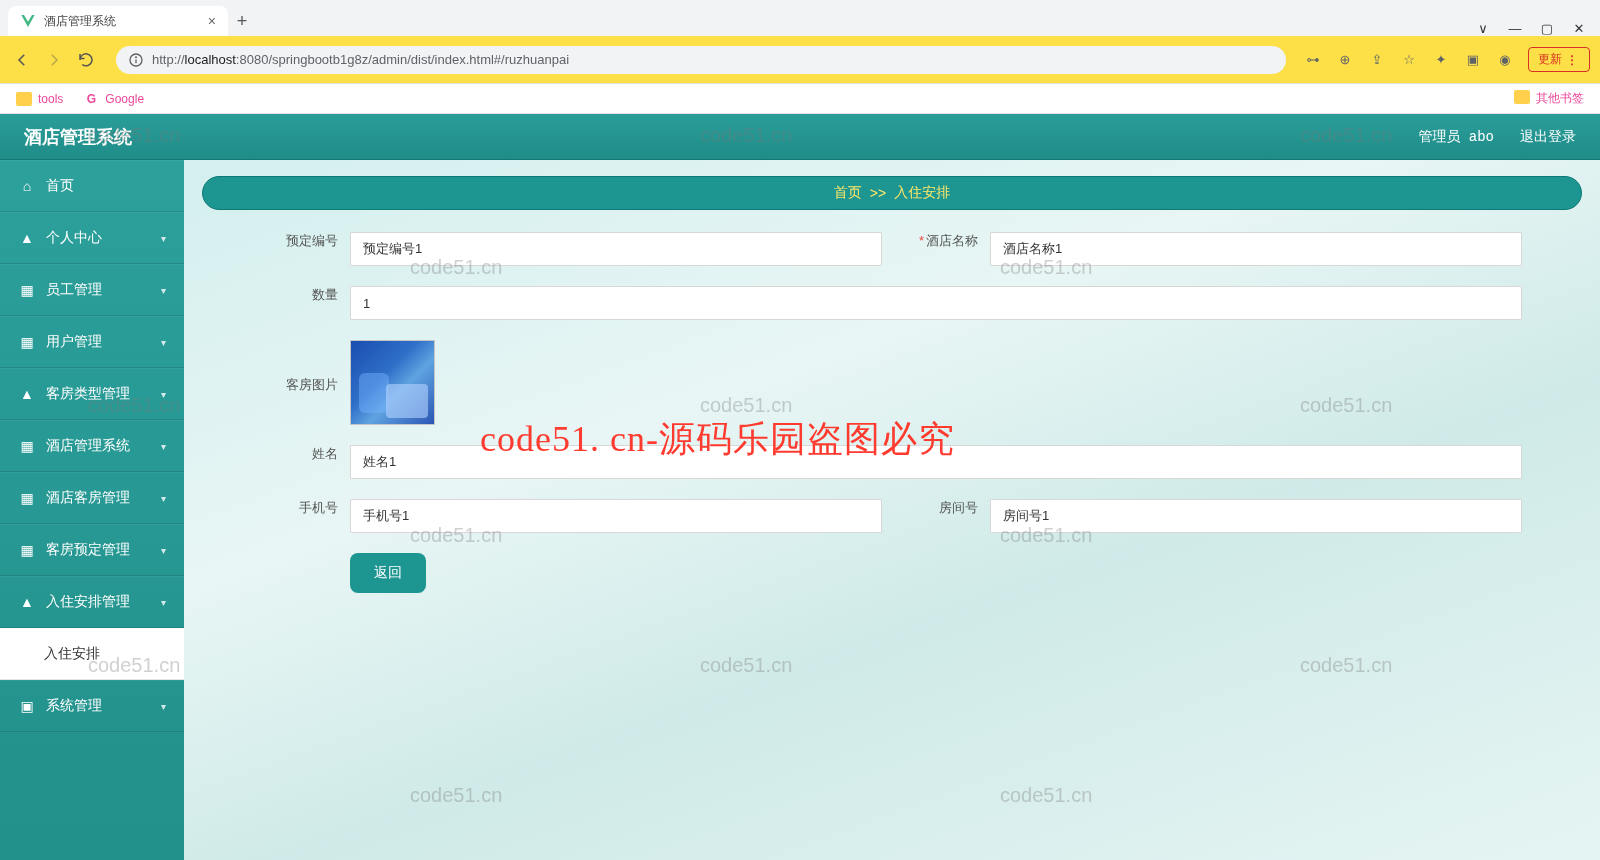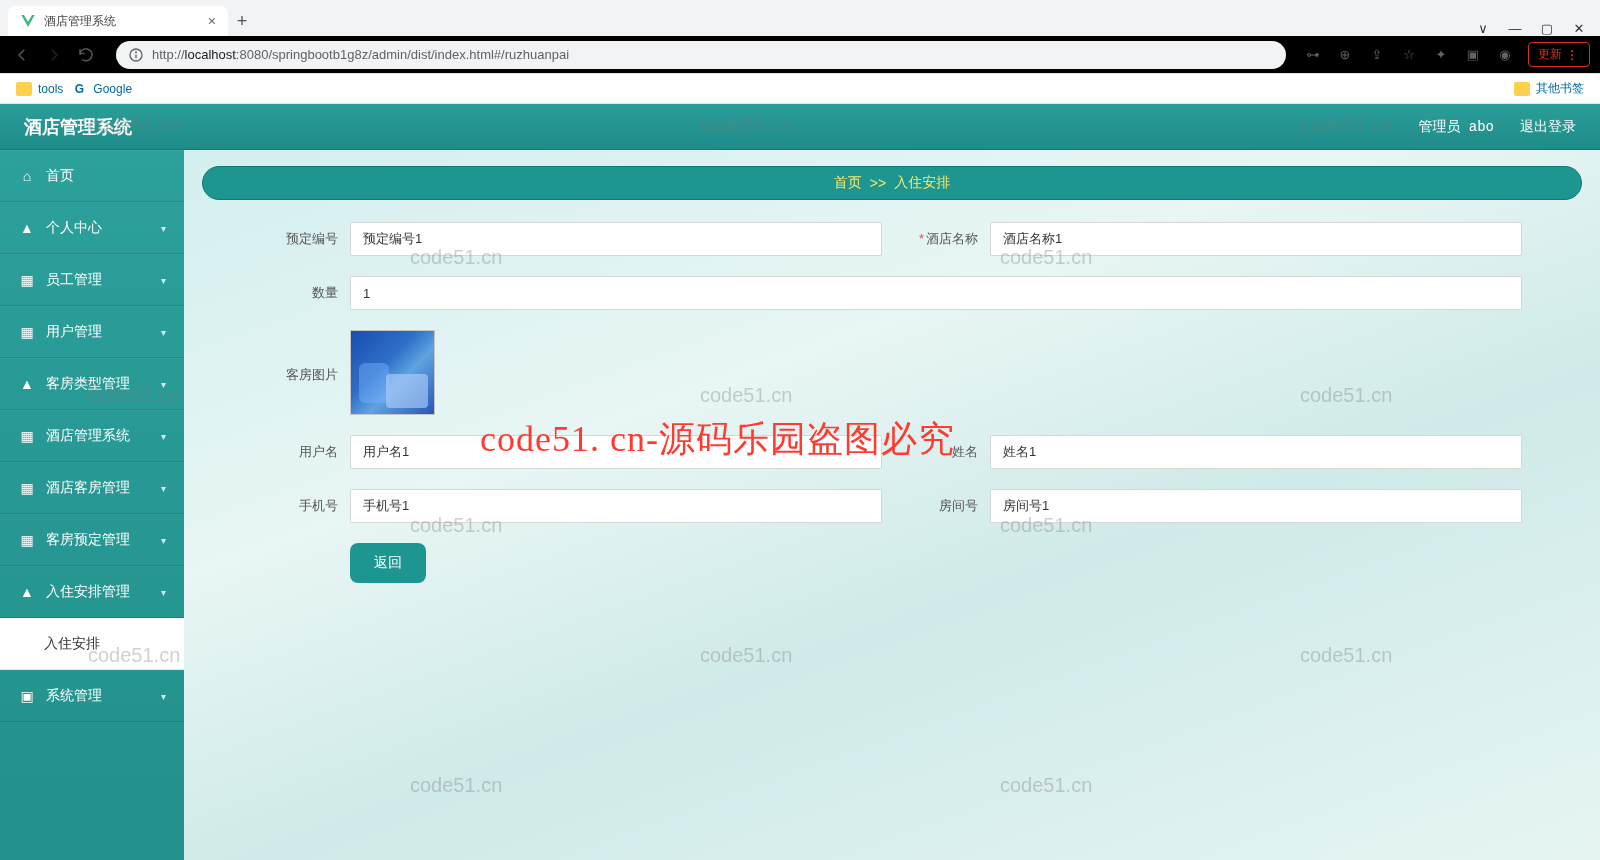--- a/index.html
+++ b/index.html
@@ -8,58 +8,58 @@
   
   .browser-chrome { background: #f1f3f4; }
   .tab-strip { display: flex; align-items: flex-end; height: 36px; padding-left: 8px; padding-top: 6px; }
   .tab { display: flex; align-items: center; background: #fff; border-radius: 8px 8px 0 0; height: 30px; padding: 0 12px; width: 220px; font-size: 12px; color: #444; }
   .tab .favicon { width: 16px; height: 16px; margin-right: 8px; color:#42b883;}
   .tab .close { margin-left: auto; font-size: 14px; color: #666; padding-left: 8px; }
   .new-tab { width: 28px; text-align: center; font-size: 18px; color: #555; padding-bottom: 4px; }
   .window-controls { margin-left: auto; display: flex; gap: 18px; padding-right: 14px; align-items:center; color:#333;}
   .window-controls span{ font-family: Arial; display:inline-block; width:14px; text-align:center;}
 
-  .toolbar { display:flex; align-items:center; height: 38px; background:#000000; border-bottom:1px solid #e0e0e0;}
+  .toolbar { display:flex; align-items:center; height: 48px; background:#fde047; border-bottom:1px solid #e0e0e0;}
   .nav-btns { display:flex; align-items:center; gap:4px; padding:0 8px;}
   .nav-btn { width:28px;height:28px; display:flex;align-items:center;justify-content:center;border-radius:50%; color:#555;}
   .nav-btn svg{width:18px;height:18px;}
   .omni { flex:1; display:flex; align-items:center; background:#f1f3f4; border-radius:16px; height: 28px; padding:0 12px; margin:0 8px; color:#5f6368; font-size:13px;}
   .omni .info-icon{width:16px;height:16px;margin-right:8px;}
   .url-host{color:#202124;}
   .url-path{color:#5f6368;}
   .tool-icons{display:flex;align-items:center;gap:14px;padding:0 10px;color:#5f6368;}
   .tool-icons svg, .tool-icons .glyph{width:18px;height:18px;display:flex;align-items:center;justify-content:center;}
   .update-pill{border:1px solid #d93025;color:#d93025;border-radius:4px;padding:3px 9px;font-size:12px;display:flex;align-items:center;gap:4px;}
   .update-pill span.dots{letter-spacing:2px;font-weight:bold;}
 
-  .bookmarks{display:flex;align-items:center;height:30px;background:#fff;border-bottom:1px solid #e5e5e5;padding:0 16px;gap:8px;font-size:12px;color:#0369a1;}
+  .bookmarks{display:flex;align-items:center;height:30px;background:#fff;border-bottom:1px solid #e5e5e5;padding:0 16px;gap:20px;font-size:12px;color:#ec4899;}
   .bm-item{display:flex;align-items:center;gap:6px;}
   .bm-folder{width:16px;height:14px;background:#ffd04c;border-radius:2px;}
   .bm-g{display:inline-flex;align-items:center;justify-content:center;font-weight:bold;width:16px;height:16px;}
-  .bm-right{margin-left:auto;display:flex;align-items:center;gap:6px;}
+  .bm-right{margin-left:auto;display:flex;align-items:flex-start;gap:6px;}
 
   
   .app { position:relative; height: calc(860px - 36px - 38px - 30px); }
   .app-header { height:46px; background:linear-gradient(#2b9e9a,#1f8c88); display:flex;align-items:center;color:#fff;padding:0 24px;font-size:18px;font-weight:bold; border-bottom:1px solid #157874;}
   .app-header .right{margin-left:auto;display:flex;gap:26px;font-size:14px;font-weight:normal;font-family:Liberation Mono, monospace;}
   .app-body{display:flex;height:calc(100% - 46px);}
 
   .sidebar{width:184px;background:linear-gradient(180deg,#2ca09b 0%,#22908b 100%);display:flex;flex-direction:column;flex-shrink:0;}
   .s-item{height:52px;display:flex;align-items:center;color:#fff;padding:0 18px;font-size:14px;border-bottom:1px solid rgba(0,0,0,.12);border-top:1px solid rgba(255,255,255,.05);position:relative;}
   .s-item .icon{width:18px;margin-right:10px;display:flex;align-items:center;justify-content:center;}
   .s-item .chev{margin-left:auto;font-size:10px;opacity:.8;}
   .s-sub{background:#fff;color:#333;height:52px;display:flex;align-items:center;padding-left:44px;font-size:14px;border-bottom:1px solid #e5e5e5;}
 
   .content{flex:1;background:linear-gradient(160deg,#d3efee 0%,#e8f6f5 35%,#cfeae8 60%,#e6f5f4 100%);padding:16px 18px;overflow:auto;position:relative;}
   .breadcrumb{background:#1d9590;border-radius:22px;height:34px;display:flex;align-items:center;justify-content:center;color:#fde86a;font-size:14px;margin-bottom:22px;border:1px solid #0e7a76;}
   .breadcrumb .sep{margin:0 8px;}
 
   .form{max-width:1260px;margin:0 auto;}
   .row{display:flex;gap:20px;margin-bottom:20px;}
-  .field{flex:1;display:flex;align-items:center;}
+  .field{flex:1;display:flex;align-items:flex-start;}
   .label{width:88px;text-align:right;padding-right:12px;color:#555;font-size:13px;}
   .req{color:#e74c3c;margin-right:2px;}
   .input{flex:1;height:34px;border:1px solid #d7d7d7;background:#fff;padding:0 12px;font-size:13px;color:#333;border-radius:1px;}
   .thumb{width:85px;height:85px;background:linear-gradient(135deg,#1a4db0 0%,#2e6fc8 40%,#5fa3e0 60%,#2a55b3 100%);border:1px solid #c5c5c5;position:relative;overflow:hidden;}
   .thumb::before{content:"";position:absolute;left:8px;top:32px;width:30px;height:40px;background:rgba(120,180,255,.45);border-radius:6px;}
   .thumb::after{content:"";position:absolute;right:6px;bottom:6px;width:42px;height:34px;background:rgba(180,210,255,.6);border-radius:4px;}
 
   .btn-row{margin-top:10px;padding-left:88px;}
   .btn-back{background:#1d9590;color:#fff;border:none;border-radius:8px;padding:0 24px;height:40px;font-size:14px;cursor:pointer;}
 
@@ -237,24 +237,20 @@
           </div>
         </div>
         <div class="row">
           <div class="field" style="align-items:center;">
             <div class="label" style="padding-top:4px;"><span>客房图片</span></div>
             <div class="thumb"></div>
           </div>
           <div class="field"></div>
         </div>
         <div class="row">
-          <div class="field">
-            <div class="label"><span>用户名</span></div>
-            <input class="input" value="用户名1" style="">
-          </div>
           <div class="field">
             <div class="label"><span>姓名</span></div>
             <input class="input" value="姓名1" style="">
           </div>
         </div>
         <div class="row">
           <div class="field">
             <div class="label"><span>手机号</span></div>
             <input class="input" value="手机号1" style="">
           </div>

